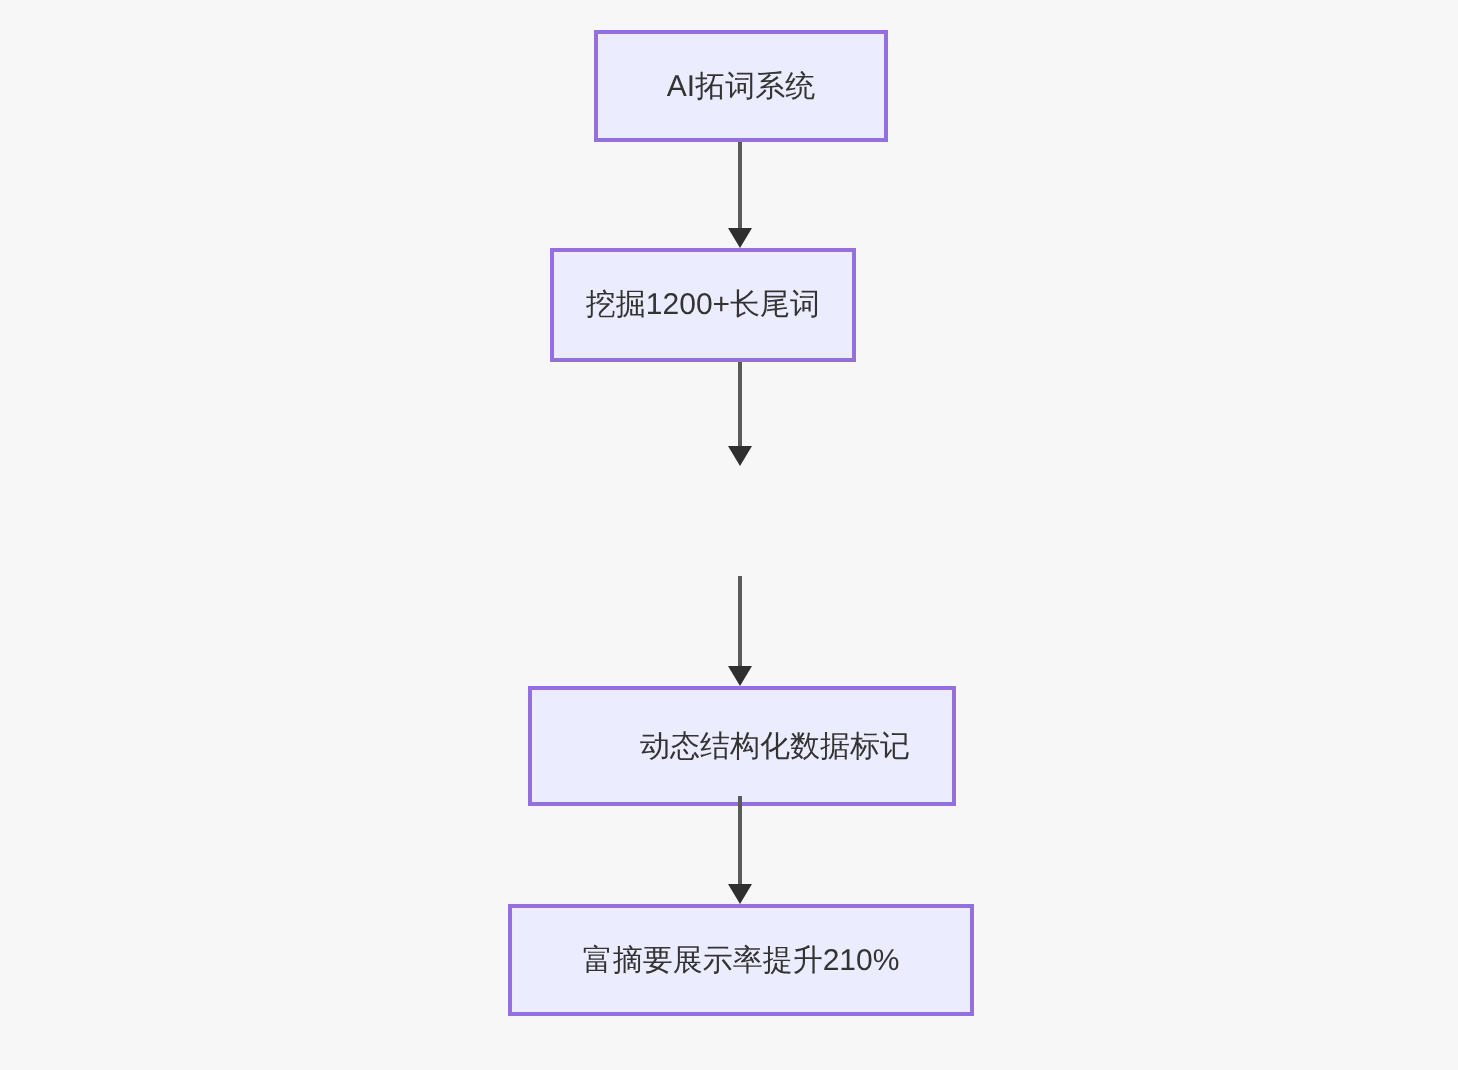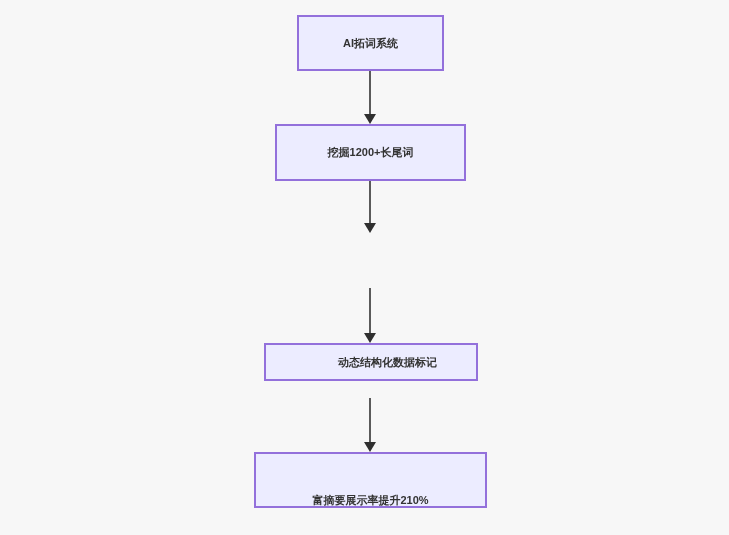--- a/index.html
+++ b/index.html
@@ -29,30 +29,29 @@
     position: absolute;
     box-sizing: border-box;
     background: var(--node-fill);
     border: 2px solid var(--node-border);
     display: flex;
     align-items: center;
     justify-content: center;
   }
   .node .label {
     color: var(--text);
-    font-size: 11px;
+    font-size: 15px;
     line-height: 1;
     white-space: nowrap;
-    font-weight: bold;
   }
   .n1 { left: 297px; top: 15px;  width: 147px; height: 56px; }
-  .n2 { left: 275px; top: 124px; width: 191px; height: 57px; text-align: center; }
+  .n2 { left: 275px; top: 124px; width: 153px; height: 57px; text-align: center; }
   .n3 { left: 261px; top: 233px; width: 220px; height: 55px; }
-  .n4 { left: 264px; top: 343px; width: 214px; height: 38px; padding-left: 33px; }
-  .n5 { left: 254px; top: 452px; width: 233px; height: 56px; align-items: flex-end; }
+  .n4 { left: 264px; top: 343px; width: 214px; height: 60px; padding-left: 33px; }
+  .n5 { left: 254px; top: 452px; width: 233px; height: 56px; }
 
   .edge {
     position: absolute;
     left: 364px;
     width: 12px;
   }
   .e1 { top: 71px;  height: 53px; }
   .e2 { top: 181px; height: 52px; }
   .e3 { top: 288px; height: 55px; }
   .e4 { top: 398px; height: 54px; }

